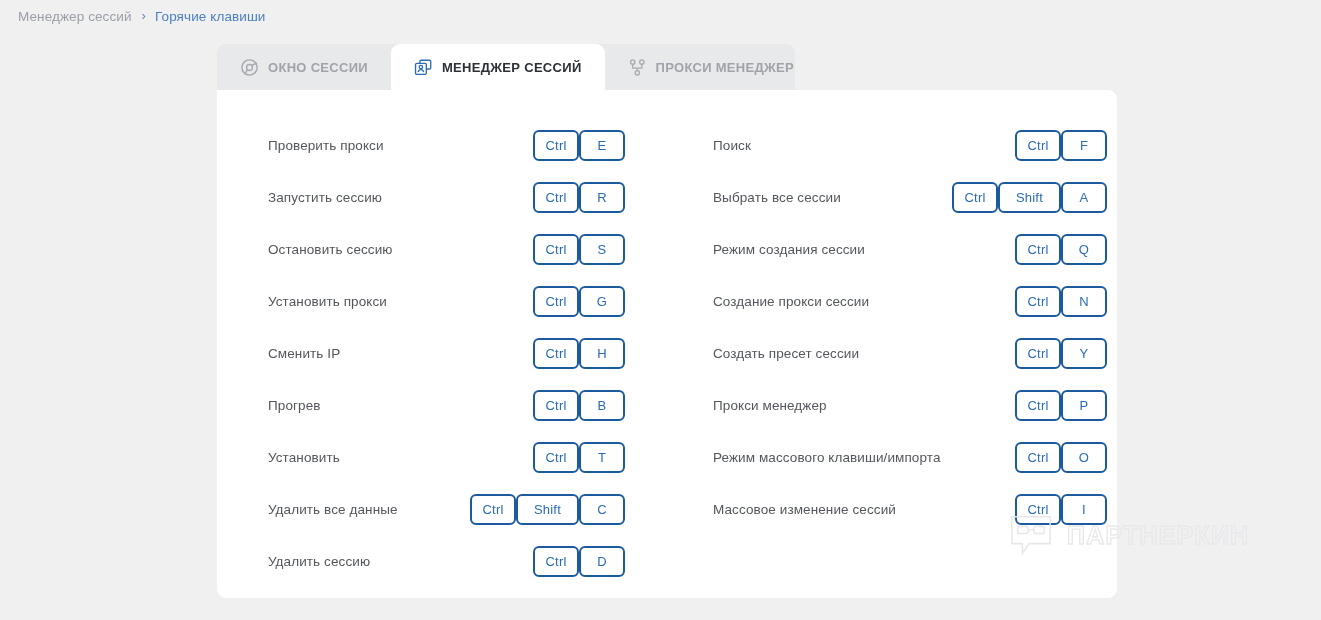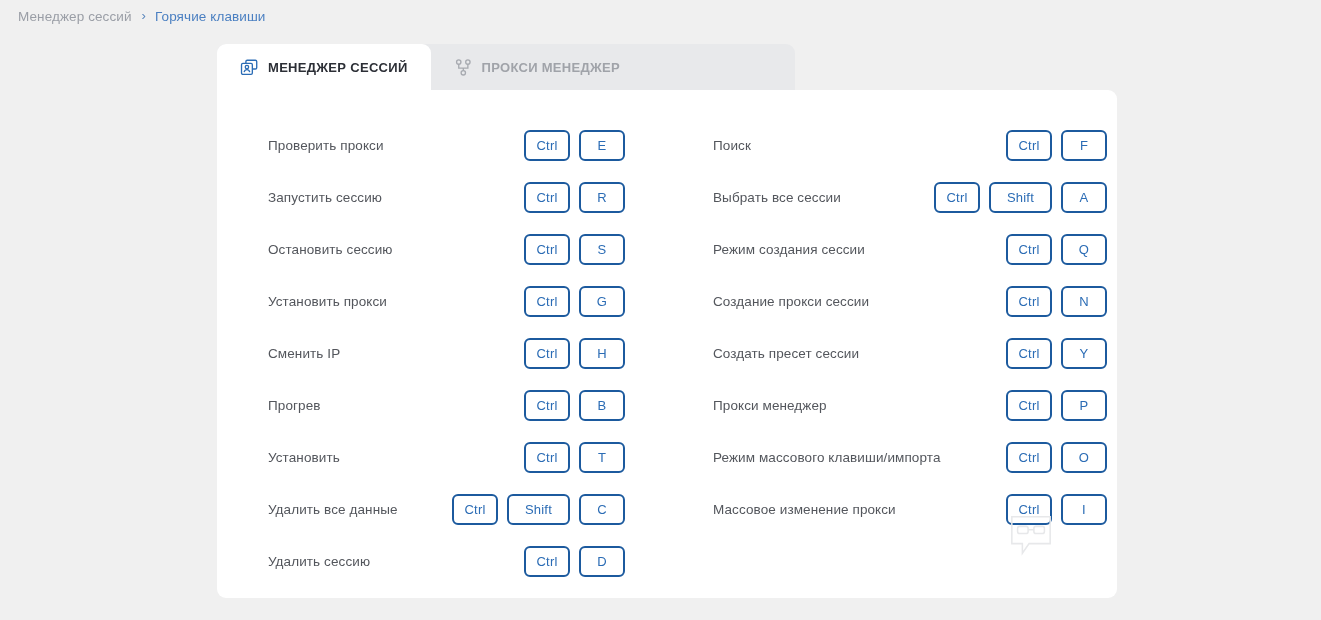--- a/index.html
+++ b/index.html
@@ -132,21 +132,20 @@
   }
   .row-label {
     font-size: 13.5px;
     color: #53565c;
     letter-spacing: .1px;
     white-space: nowrap;
   }
   .keys {
     display: flex;
     align-items: flex-start;
-    gap: 9px;
     flex: 0 0 auto;
   }
   .key {
     box-sizing: border-box;
     min-width: 46px;
     height: 31px;
     padding: 0 9px;
     border: 2px solid #1c5a9e;
     border-radius: 6px;
     background: #ffffff;
@@ -188,20 +187,31 @@
 
 <div class="breadcrumb">
   <span class="crumb-muted">Менеджер сессий</span>
   <span class="crumb-sep">›</span>
   <span class="crumb-active">Горячие клавиши</span>
 </div>
 
 <div class="tabstrip">
   <div class="tabstrip-bg"></div>
 
+  <div class="tab">
+    <span class="ticon">
+      <svg viewBox="0 0 20 20" width="19" height="19" fill="none" stroke="#a7aab0" stroke-width="1.5">
+        <circle cx="10" cy="10" r="8"></circle>
+        <circle cx="10" cy="10" r="3.1"></circle>
+        <path d="M12.6 7.6 L18 5.4"></path>
+        <path d="M8.0 12.2 L5.0 17.0"></path>
+      </svg>
+    </span>
+    <span>ОКНО СЕССИИ</span>
+  </div>
 
   <div class="tab active">
     <span class="ticon">
       <svg viewBox="0 0 20 20" width="19" height="19" fill="none" stroke="#2b6cb5" stroke-width="1.4">
         <rect x="6.2" y="2.4" width="11.4" height="9.2" rx="1.4" fill="#ffffff"></rect>
         <rect x="1.6" y="5.6" width="11.4" height="11.6" rx="1.4" fill="#ffffff"></rect>
         <circle cx="7.3" cy="9.6" r="1.8"></circle>
         <path d="M4.3 14.9c0.5-1.7 1.6-2.6 3.0-2.6s2.5 0.9 3.0 2.6"></path>
       </svg>
     </span>
@@ -354,33 +364,34 @@
 
       <div class="row">
         <span class="row-label">Режим массового клавиши/импорта</span>
         <span class="keys">
           <span class="key">Ctrl</span>
           <span class="key">O</span>
         </span>
       </div>
 
       <div class="row">
-        <span class="row-label">Массовое изменение прокси</span>
+        <span class="row-label">Массовое изменение сессий</span>
         <span class="keys">
           <span class="key">Ctrl</span>
           <span class="key">I</span>
         </span>
       </div>
 
     </div>
   </div>
 </div>
 
 <div class="watermark">
   <span>
     <svg viewBox="0 0 48 48" width="46" height="46" fill="none" stroke="#e7e8ea" stroke-width="1.6">
       <path d="M4 5 H44 V33 H22 L15 43 L15 33 H4 Z"></path>
       <rect x="10" y="15" width="11" height="7.5" rx="2.2"></rect>
       <rect x="27" y="15" width="11" height="7.5" rx="2.2"></rect>
       <path d="M21 18.5 H27"></path>
     </svg>
   </span>
+  <span class="wm-text">ПАРТНЕРКИН</span>
 </div>
 
 </body></html>

